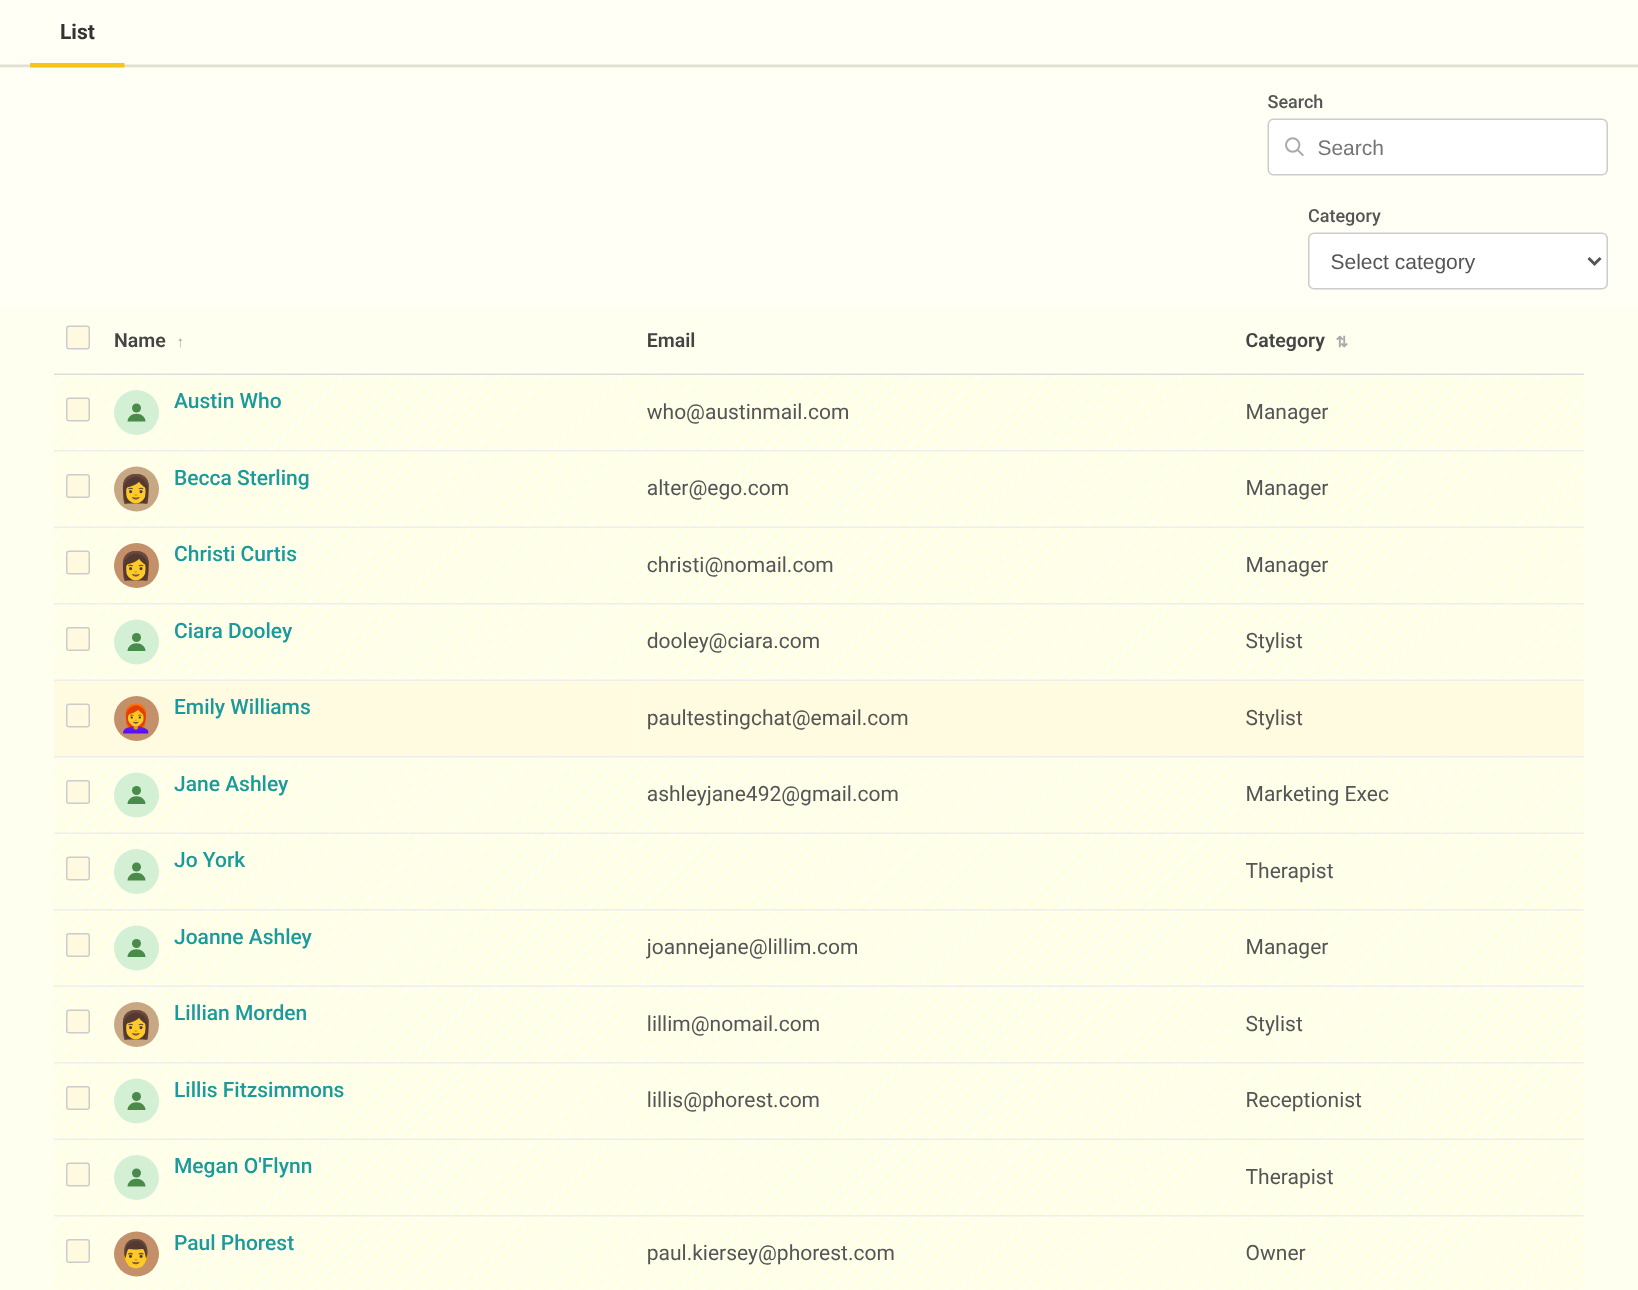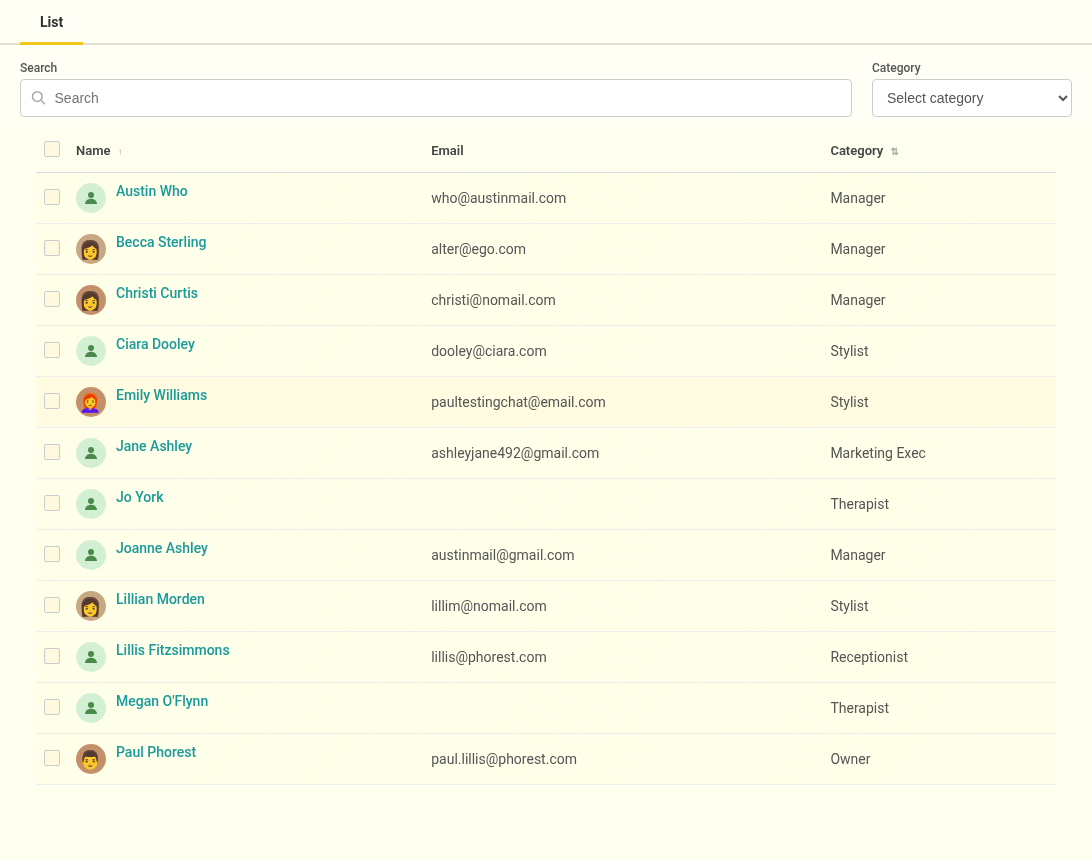--- a/index.html
+++ b/index.html
@@ -39,20 +39,21 @@
       border-bottom: 3px solid #f5c518;
     }
 
     
     .search-bar {
       display: flex;
       align-items: flex-end;
       gap: 20px;
       padding: 16px 20px 12px;
       background: #fffff5;
+      flex-direction: column;
     }
     .search-group {
       flex: 1;
       display: flex;
       flex-direction: column;
       gap: 4px;
     }
     .search-label {
       font-size: 12px;
       color: #555;
@@ -375,21 +376,21 @@
       <div class="name-cell">
         <div class="avatar placeholder" style="background:#d4f0d4; color:#4a8a4a;">
          <svg width="18" height="18" viewBox="0 0 24 24" fill="#4a8a4a">
            <circle cx="12" cy="8" r="4"></circle>
                     <path d="M4 20c0-4 3.6-7 8-7s8 3 8 7"></path>
          </svg>
        </div>
         <a class="name-link">Joanne Ashley</a>
       </div>
     </td>
-    <td class="email-cell">austinmail@gmail.com</td>
+    <td class="email-cell">joannejane@lillim.com</td>
     <td class="category-cell">Manager</td>
   </tr>
           <tr>
     <td class="col-check">
       <span class="row-checkbox"></span>
     </td>
     <td>
       <div class="name-cell">
         <div class="avatar av-photo" style="background:#c8a882; font-size:18px; display:flex; align-items:center; justify-content:center;">👩</div>
         <a class="name-link">Lillian Morden</a>
@@ -437,20 +438,20 @@
           <tr>
     <td class="col-check">
       <span class="row-checkbox"></span>
     </td>
     <td>
       <div class="name-cell">
         <div class="avatar av-photo" style="background:#c4906a; font-size:18px; display:flex; align-items:center; justify-content:center;">👨</div>
         <a class="name-link">Paul Phorest</a>
       </div>
     </td>
-    <td class="email-cell">paul.lillis@phorest.com</td>
+    <td class="email-cell">paul.kiersey@phorest.com</td>
     <td class="category-cell">Owner</td>
   </tr>
         </tbody>
     </table>
   </div>
 
 </div>
 
 </body></html>

